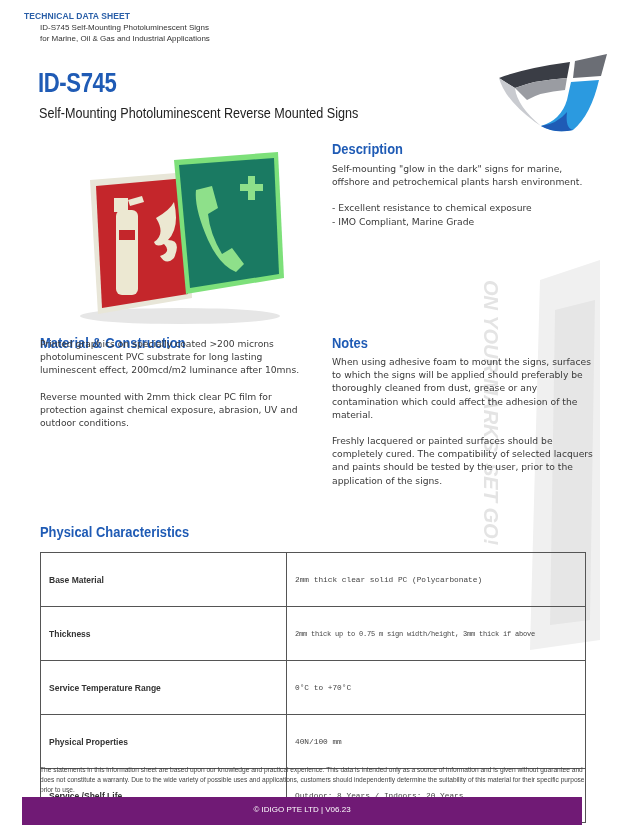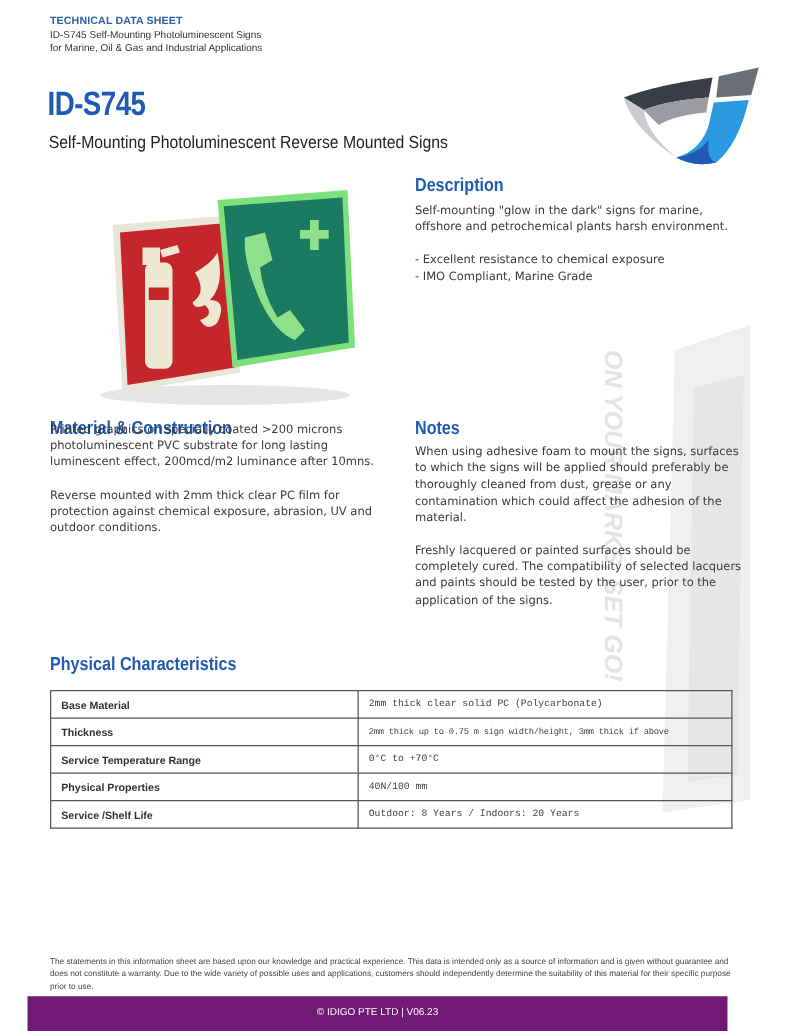--- a/index.html
+++ b/index.html
@@ -1,34 +1,34 @@
 <!DOCTYPE html>
 <html><head>
 <meta charset="utf-8">
 <style>
   html, body { margin:0; padding:0; }
   body { width:638px; height:825px; position:relative; background:#ffffff; overflow:hidden; font-family:"Liberation Sans", sans-serif; color:#333; }
   .abs { position:absolute; }
-  .hdr-label { left:40px; top:11px; font-size:8.5px; font-weight:bold; color:#2a5fa8; letter-spacing:0.1px; }
+  .hdr-label { left:24px; top:11px; font-size:8.5px; font-weight:bold; color:#2a5fa8; letter-spacing:0.1px; }
   .hdr-sub { left:40px; top:22px; font-size:8px; color:#333; line-height:11px; }
   .product-code { left:38px; top:68px; font-size:27px; font-weight:bold; color:#1f5bb5; transform:scaleX(0.82); transform-origin:left top; letter-spacing:-0.5px; font-family:"Liberation Sans", sans-serif; }
   .product-title { left:39px; top:105px; font-size:14px; color:#222; transform:scaleX(0.9); transform-origin:left top; }
   .section-h { font-size:15px; font-weight:bold; color:#1f5bb5; transform:scaleX(0.86); transform-origin:left top; white-space:nowrap; }
   .body-text { font-size:9.2px; line-height:13.2px; color:#3a3a3a; font-family:"DejaVu Sans", sans-serif; }
   .body-text p { margin:0 0 13px 0; }
   .desc-h { left:332px; top:140px; }
   .desc-body { left:332px; top:162px; width:270px; }
   .mat-h { left:40px; top:334px; }
   .mat-body { left:40px; top:337px; width:275px; }
   .notes-h { left:332px; top:334px; }
   .notes-body { left:332px; top:355px; width:270px; }
   .phys-h { left:40px; top:523px; }
   .watermark { left:470px; top:240px; width:130px; height:420px; }
   table.spec { position:absolute; left:40px; top:552px; width:546px; border-collapse:collapse; }
-  table.spec td { border:1px solid #555; height:21px; padding:0 8px; vertical-align:middle; }
+  table.spec td { border:1px solid #555; height:21px; padding:16px 8px; vertical-align:middle; }
   table.spec td.k { width:229px; font-size:8.5px; font-weight:bold; color:#333; }
   table.spec td.v { font-size:7.8px; color:#444; font-family:Liberation Mono, monospace;margin-left:12px; }
   .disclaimer { left:40px; top:765px; width:550px; font-size:6.6px; line-height:10px; color:#444; }
   .footer-bar { left:22px; top:797px; width:560px; height:28px; background:#701a75; color:#fff; font-size:8px; text-align:center; line-height:26px; }
   .signs { left:70px; top:148px; width:240px; height:180px; }
   .logo { left:495px; top:40px; width:115px; height:95px; }
 </style>
 </head>
 <body>
 

